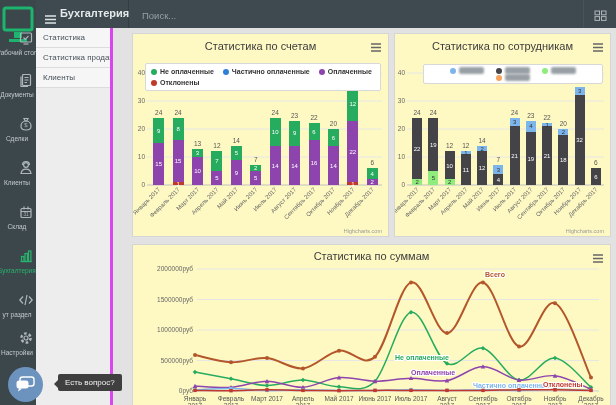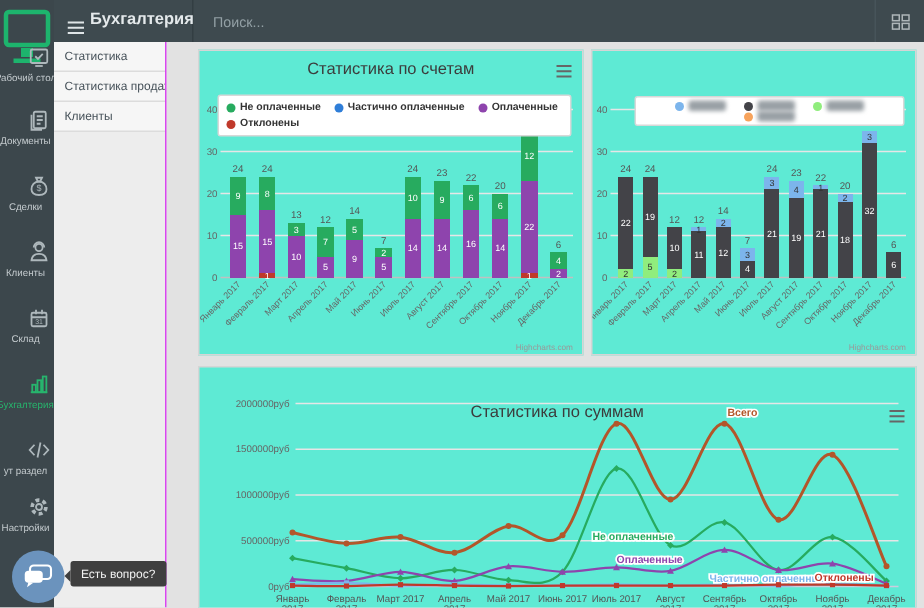--- a/index.html
+++ b/index.html
@@ -9,47 +9,47 @@
   .icon-sidebar{position:absolute;left:0;top:0;width:36px;height:405px;background:#3c474c;overflow:hidden;z-index:5;}
   .logo{position:absolute;left:0;top:2px;width:36px;height:48px;}
   .nav-item{position:absolute;left:0;width:36px;height:42px;cursor:pointer;}
   .nav-ic{position:absolute;left:18px;top:0;width:16px;height:16px;}
   .nav-label{position:absolute;top:19px;left:17px;transform:translateX(-50%);white-space:nowrap;
              font-size:6.5px;color:#c3cacd;letter-spacing:0;}
   .nav-item.active .nav-label{color:#27b56d;}
   .chat-btn{position:absolute;left:8px;top:367px;width:35px;height:35px;border-radius:50%;
             background:#6b93bd;z-index:6;cursor:pointer;}
   .chat-btn svg{position:absolute;left:7px;top:8px;}
-  .ask-tooltip{position:absolute;left:47px;top:374px;background:#3f3f3f;color:#f2f2f2;font-size:8px;
+  .ask-tooltip{position:absolute;left:58px;top:374px;background:#3f3f3f;color:#f2f2f2;font-size:8px;
                padding:4px 7px;border-radius:2px;z-index:7;white-space:nowrap;}
   .ask-tooltip:before{content:"";position:absolute;left:-4px;top:6px;border:4px solid transparent;
                border-right-color:#3f3f3f;border-left:0;}
   
   .header{position:absolute;left:36px;top:0;width:580px;height:28px;background:#3e4a4f;z-index:4;}
   .brand{position:absolute;left:0;top:0;width:92px;height:28px;border-right:1px solid #333e43;}
   .brand .hamb{position:absolute;left:9px;top:10px;}
   .brand-title{position:absolute;left:24px;top:7px;font-size:11px;font-weight:bold;color:#e4e9eb;}
   .search-input{position:absolute;left:104px;top:0;width:300px;height:28px;background:transparent;border:none;
                 outline:none;color:#9aa6aa;font-size:9.5px;font-family:"Liberation Sans",sans-serif;}
   .search-input::placeholder{color:#93a0a5;opacity:1;}
   .hdr-sep{position:absolute;right:32px;top:0;width:1px;height:28px;background:#47545a;}
   .apps-btn{position:absolute;right:8px;top:8px;width:14px;height:12px;cursor:pointer;}
   
   .submenu{position:absolute;left:36px;top:28px;width:74px;height:377px;background:#ededed;
-           border-right:1px solid #d946ef;z-index:3;}
+           border-right:3px solid #d946ef;z-index:3;}
   .submenu-item{height:19px;line-height:19px;padding-left:7px;font-size:8px;color:#47525a;
                 background:#f6f6f6;border-bottom:1px solid #dcdcdc;cursor:pointer;white-space:nowrap;overflow:hidden;}
   
-  .card{position:absolute;background:#5eead4;border:1px solid #d5d5d5;box-sizing:border-box;}
+  .card{position:absolute;background:#fef9c3;border:1px solid #d5d5d5;box-sizing:border-box;}
   .card1{left:132px;top:33px;width:257px;height:204px;}
   .card2{left:394px;top:33px;width:217px;height:204px;}
   .card3{left:132px;top:244px;width:479px;height:172px;}
   .card-head{position:relative;height:20px;}
   .card-head h3{margin:0;padding-top:6px;text-align:center;font-size:11px;font-weight:500;color:#3c3c3c;}
-  .card3 .card-head h3{padding-top:5px;margin-top:19px;}
+  .card3 .card-head h3{padding-top:5px;}
   .ctx-btn{position:absolute;right:5px;top:6px;width:14px;height:12px;background:none;border:none;padding:0;cursor:pointer;}
   .chart-svg{position:absolute;left:0;top:20px;z-index:1;}
   .card3 .chart-svg{top:18px;}
   
   .legend{position:absolute;z-index:2;background:#fff;border:1px solid #d8d8d8;border-radius:2px;
           display:flex;flex-wrap:wrap;align-items:center;padding:2px 5px;
           font-size:7px;font-weight:bold;color:#333;line-height:11px;}
   .legend1{left:12px;right:7px;top:29px;column-gap:9px;}
   .legend2{left:28px;right:7px;top:30px;column-gap:12px;justify-content:center;}
   .legend-item{display:flex;align-items:center;cursor:pointer;}
@@ -280,20 +280,28 @@
       <text font-family="&quot;Liberation Sans&quot;,sans-serif" x="239.29166666666669" y="130.4" font-size="6" fill="#fff" text-anchor="middle">2</text>
       <rect x="233.79166666666669" y="114.2" width="11" height="11.2" fill="#27ab5f" shape-rendering="crispEdges"></rect>
       <text font-family="&quot;Liberation Sans&quot;,sans-serif" x="239.29166666666669" y="122" font-size="6" fill="#fff" text-anchor="middle">4</text>
       <text font-family="&quot;Liberation Sans&quot;,sans-serif" x="239.29166666666669" y="111.2" font-size="6.5" fill="#555" text-anchor="middle">6</text>
       <text font-family="&quot;Liberation Sans&quot;,sans-serif" transform="translate(241.29166666666669,136) rotate(-45)" font-size="6" fill="#666" text-anchor="end">Декабрь 2017</text>
       <text font-family="&quot;Liberation Sans&quot;,sans-serif" x="249" y="179" font-size="5.5" fill="#999" text-anchor="end">Highcharts.com</text>
     </svg>
 </section>
 
 <section class="card card2">
+  <div class="card-head">
+    <h3>Статистика по сотрудникам</h3>
+    <button class="ctx-btn">
+      <svg width="12" height="9" viewBox="0 0 12 9">
+          <path d="M1 1h10M1 4.5h10M1 8h10" stroke="#666" stroke-width="1.4"></path>
+        </svg>
+    </button>
+  </div>
   <div class="legend legend2">
     <span class="legend-item">
       <span class="dot" style="background: rgb(124, 181, 236);"></span>
       <span class="blur-name"></span>
       </span>
     <span class="legend-item">
       <span class="dot" style="background: rgb(67, 67, 72);"></span>
       <span class="blur-name"></span>
       </span>
     <span class="legend-item">

